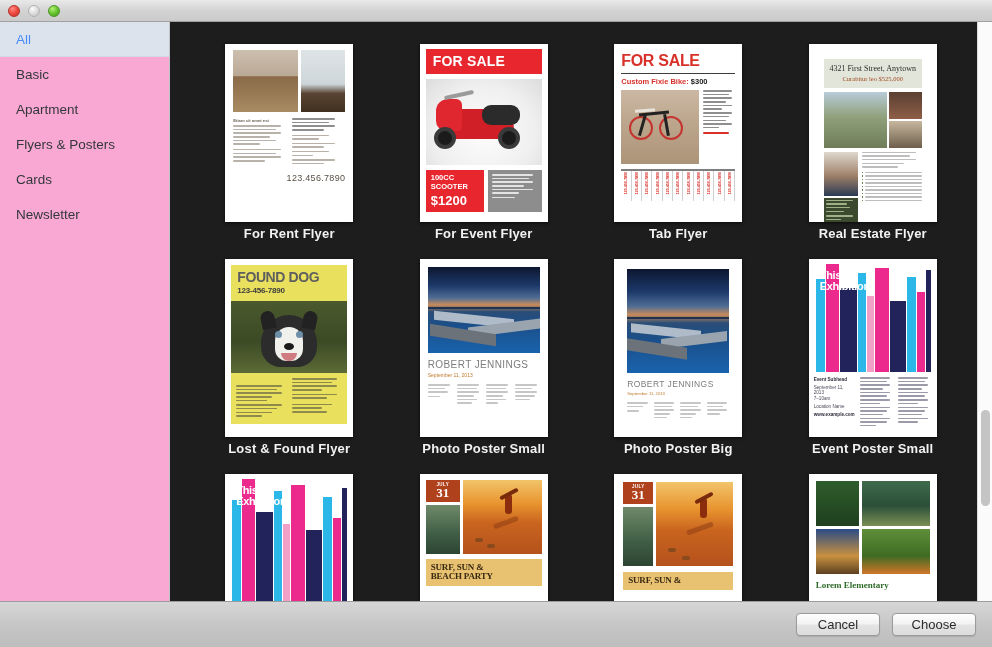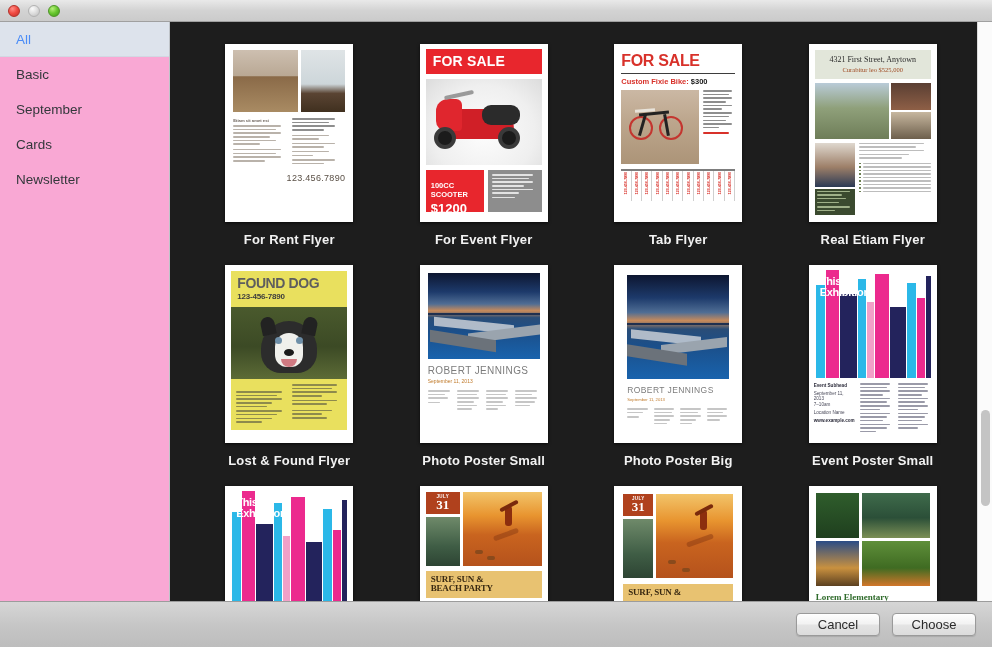--- a/index.html
+++ b/index.html
@@ -63,21 +63,21 @@
   }
   .cell { display: flex; flex-direction: column; align-items: center; }
   .thumb-wrap {
     width: 128px; height: 178px;
     background: #fff;
     box-shadow: 0 1px 3px rgba(0,0,0,0.7);
     overflow: hidden; position: relative;
     display: flex; align-items: stretch; justify-content: stretch;
   }
   .tname {
-    margin-top: 10px; margin-bottom: 18px;
+    margin-top: 4px; margin-bottom: 18px;
     font-size: 13px; font-weight: bold; color: #f2f2f2;
     text-align: left; letter-spacing: 0.2px;
   }
 
   
   .page { width: 100%; height: 100%; position: relative; background: #fff; }
 
   
   .rent-hdr { background: #8c8075; color: #fff; padding: 7px 8px 6px 8px; }
   .rent-hdr .t1 { font-size: 12px; font-weight: bold; line-height: 1.05; }
@@ -98,21 +98,21 @@
   .ln.w60 { width: 60%; } .ln.w50 { width: 50%; } .ln.w40 { width: 40%; }
   .cap { font-size: 4.2px; font-weight: bold; color: #6b6159; margin-bottom: 2px; }
 
   
   .fs-band { background: #e8262d; color: #fff; font-size: 14px; font-weight: bold;
              padding: 4px 7px 5px 7px; letter-spacing: .2px; margin: 5px 6px 0 6px; }
   .fs-photo { margin: 5px 6px 0 6px; height: 86px; background:
       radial-gradient(ellipse at 50% 62%, #fdfdfd 0%, #efefef 62%, #dcdcdc 100%);
       position: relative; overflow: hidden; }
   .fs-bottom { display: flex; margin: 5px 6px 6px 6px; gap: 4px; height: 42px; }
-  .fs-price { flex: 1.05; background: #e8262d; color: #fff; padding: 12px 5px; }
+  .fs-price { flex: 1.05; background: #e8262d; color: #fff; padding: 4px 5px; }
   .fs-price .p1 { font-size: 7.5px; font-weight: bold; line-height: 1.15; }
   .fs-price .p2 { font-size: 13px; font-weight: bold; margin-top: 2px; }
   .fs-txt { flex: 1; background: #8d8d8d; padding: 4px 4px; }
   .fs-txt .ln { background: #e3e3e3; }
 
   
   .tab-title { color: #d8312a; font-size: 16px; font-weight: bold; margin: 8px 7px 0 7px;
                letter-spacing: -0.3px; }
   .tab-rule { height: 1px; background: #3d3d3d; margin: 3px 7px 0 7px; }
   .tab-sub { margin: 3px 7px 0 7px; font-size: 7.5px; font-weight: bold; color: #2c2c2c; }
@@ -123,21 +123,21 @@
      linear-gradient(to bottom, #cbb8a4 0%, #bda78e 40%, #ac9478 100%); position: relative; overflow: hidden; }
   .tab-side { flex: 1; }
   .tab-strip { margin: 5px 7px 0 7px; height: 2px; background: #7d7d7d; }
   .tabs-row { display: flex; margin: 0 7px; height: 30px; }
   .tab-tear { flex: 1; border-right: 1px solid #cfcfcf; display: flex;
               align-items: flex-start; justify-content: center; padding-top: 1px; }
   .tab-tear span { font-size: 4px; color: #d8312a; font-weight: bold;
                    writing-mode: vertical-rl; transform: rotate(180deg); letter-spacing: -.2px;}
 
   
-  .re-frame { padding: 6px; height: 100%; }
+  .re-frame { padding: 15px; height: 100%; }
   .re-hdr { background: #e2e6da; text-align: center; padding: 5px 4px 6px 4px; }
   .re-hdr .h1 { font-family: "Liberation Serif", serif; font-size: 8px; color: #2b2b2b; }
   .re-hdr .h2 { font-family: "Liberation Serif", serif; font-size: 6.5px; color: #9f4a22; margin-top: 1.5px;}
   .re-imgs { display: flex; gap: 2px; margin-top: 4px; height: 56px; }
   .re-big { flex: 1.9; background: linear-gradient(to bottom, #b9cbd8 0%, #8fa07a 45%, #6e7d58 100%); }
   .re-col { flex: 1; display: flex; flex-direction: column; gap: 2px; }
   .re-s1 { flex: 1; background: linear-gradient(to bottom, #5a3f33 0%, #8e5f46 100%); }
   .re-s2 { flex: 1; background: linear-gradient(to bottom, #c7b79f 0%, #6d5f4c 100%); }
   .re-low { display: flex; gap: 4px; margin-top: 4px; }
   .re-agent { flex: 1; }
@@ -254,21 +254,24 @@
   <div class="body">
 
     <div class="sidebar">
       <div class="side-item selected">
         <span>All</span>
       </div>
       <div class="side-item">
         <span>Basic</span>
       </div>
       <div class="side-item">
-        <span>September</span>
+        <span>Apartment</span>
+      </div>
+      <div class="side-item">
+        <span>Flyers &amp; Posters</span>
       </div>
       <div class="side-item">
         <span>Cards</span>
       </div>
       <div class="side-item">
         <span>Newsletter</span>
       </div>
     </div>
 
     <div class="content">
@@ -490,21 +493,21 @@
                       </div>
                     <div class="re-bul">
                         <div class="dot"></div>
                         <div class="ln w60"></div>
                       </div>
                   </div>
                 </div>
               </div>
             </div>
           </div>
-          <div class="tname">Real Etiam Flyer</div>
+          <div class="tname">Real Estate Flyer</div>
         </div>
 
         <div class="cell">
           <div class="thumb-wrap">
             <div class="page">
               <div class="fd-hdr">
                 <div class="h1">FOUND DOG</div>
                 <div class="h2">123-456-7890</div>
               </div>
               <div class="fd-photo">

